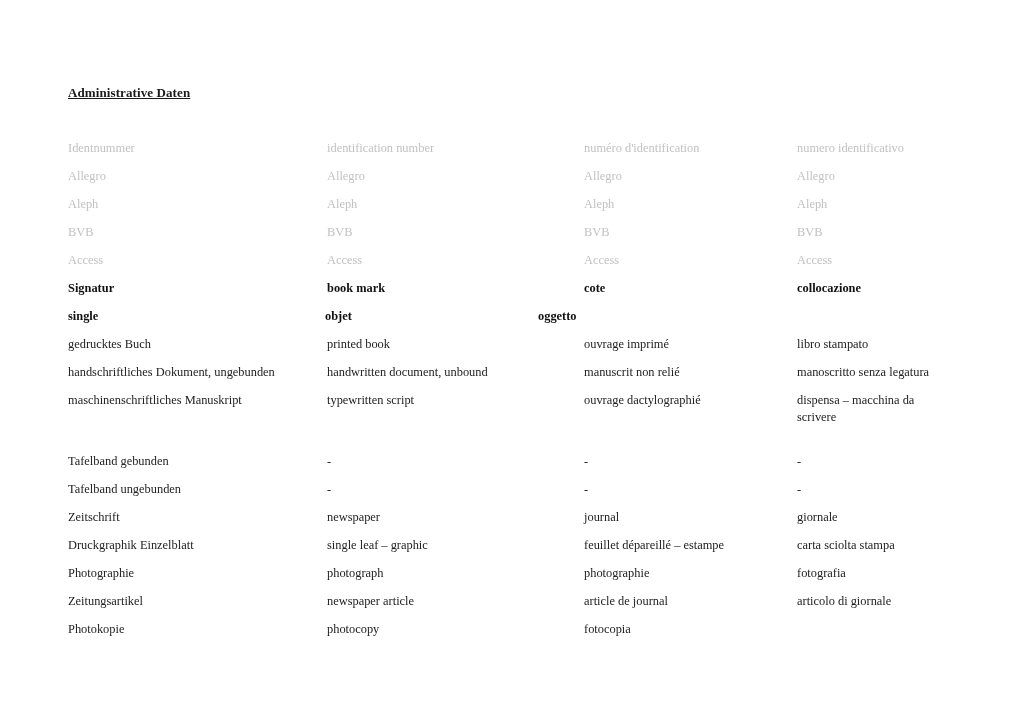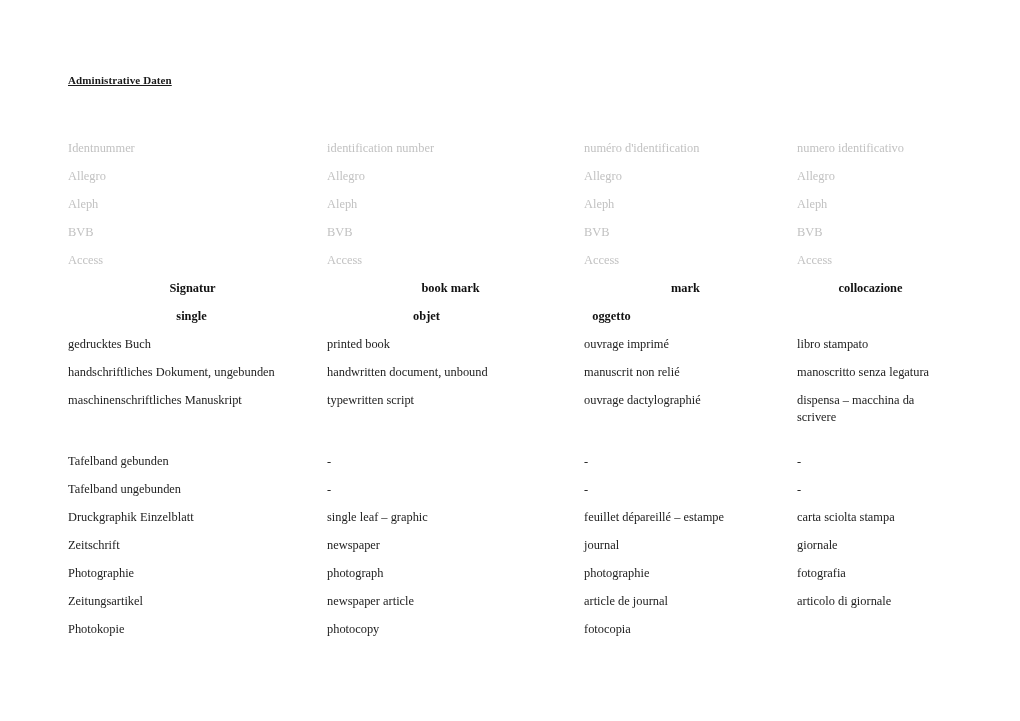--- a/index.html
+++ b/index.html
@@ -17,22 +17,22 @@
   }
   .page {
     position: relative;
     width: 1020px;
     height: 721px;
     background: #ffffff;
   }
   .doc-title {
     position: absolute;
     left: 68px;
-    top: 74px;
-    font-size: 11px;
+    top: 85px;
+    font-size: 13px;
     font-weight: bold;
     text-decoration: underline;
     letter-spacing: 0.1px;
     white-space: nowrap;
   }
   .table {
     position: absolute;
     left: 68px;
     top: 112px;
     width: 880px;
@@ -53,21 +53,21 @@
     padding-top: 0px;
     box-sizing: border-box;
     word-wrap: break-word;
   }
   .c0 { width: 259px; padding-right: 10px; }
   .c1 { width: 257px; padding-right: 10px; }
   .c2 { width: 213px; padding-right: 10px; }
   .c3 { width: 151px; padding-right: 4px; }
 
   .row.muted .cell { color: #c2c2c2; }
-  .row.strong .cell { font-weight: bold; color: #111111; text-align: center; }
+  .row.strong .cell { font-weight: bold; color: #111111; }
   .row.normal .cell { color: #222222; }
 </style>
 </head>
 <body>
 
 <div class="page">
 
   <div class="doc-title">Administrative Daten</div>
 
   <div class="table" id="table-root">
@@ -97,21 +97,21 @@
       </div>
       <div class="row muted">
         <div class="cell c0">Access</div>
         <div class="cell c1">Access</div>
         <div class="cell c2">Access</div>
         <div class="cell c3">Access</div>
       </div>
       <div class="row strong">
         <div class="cell c0">Signatur</div>
         <div class="cell c1">book mark</div>
-        <div class="cell c2">mark</div>
+        <div class="cell c2">cote</div>
         <div class="cell c3">collocazione</div>
       </div>
       <div class="row strong">
         <div class="cell c1">single</div>
         <div class="cell c2">objet</div>
         <div class="cell c3">oggetto</div>
       </div>
       <div class="row normal">
         <div class="cell c0">gedrucktes Buch</div>
         <div class="cell c1">printed book</div>
@@ -137,30 +137,30 @@
         <div class="cell c2">-</div>
         <div class="cell c3">-</div>
       </div>
       <div class="row normal">
         <div class="cell c0">Tafelband ungebunden</div>
         <div class="cell c1">-</div>
         <div class="cell c2">-</div>
         <div class="cell c3">-</div>
       </div>
       <div class="row normal">
+        <div class="cell c0">Zeitschrift</div>
+        <div class="cell c1">newspaper</div>
+        <div class="cell c2">journal</div>
+        <div class="cell c3">giornale</div>
+      </div>
+      <div class="row normal">
         <div class="cell c0">Druckgraphik Einzelblatt</div>
         <div class="cell c1">single leaf – graphic</div>
         <div class="cell c2">feuillet dépareillé – estampe</div>
         <div class="cell c3">carta sciolta stampa</div>
-      </div>
-      <div class="row normal">
-        <div class="cell c0">Zeitschrift</div>
-        <div class="cell c1">newspaper</div>
-        <div class="cell c2">journal</div>
-        <div class="cell c3">giornale</div>
       </div>
       <div class="row normal">
         <div class="cell c0">Photographie</div>
         <div class="cell c1">photograph</div>
         <div class="cell c2">photographie</div>
         <div class="cell c3">fotografia</div>
       </div>
       <div class="row normal">
         <div class="cell c0">Zeitungsartikel</div>
         <div class="cell c1">newspaper article</div>

